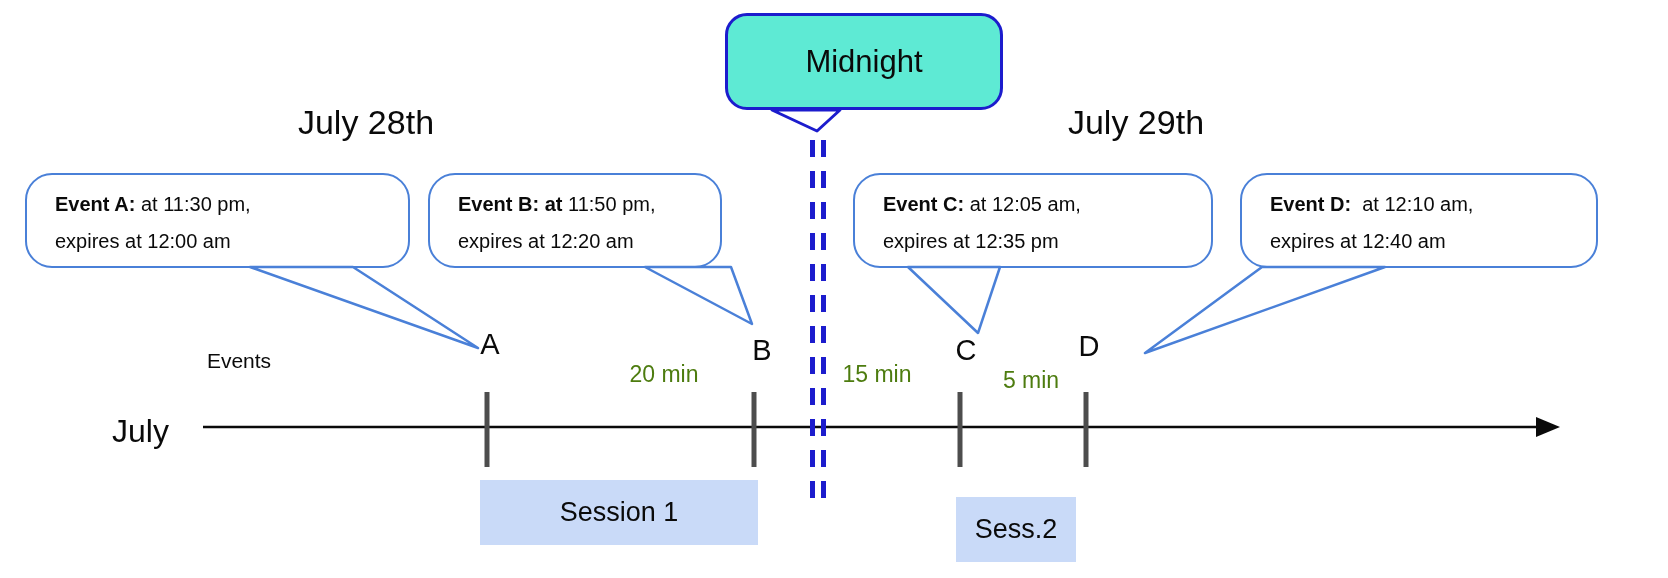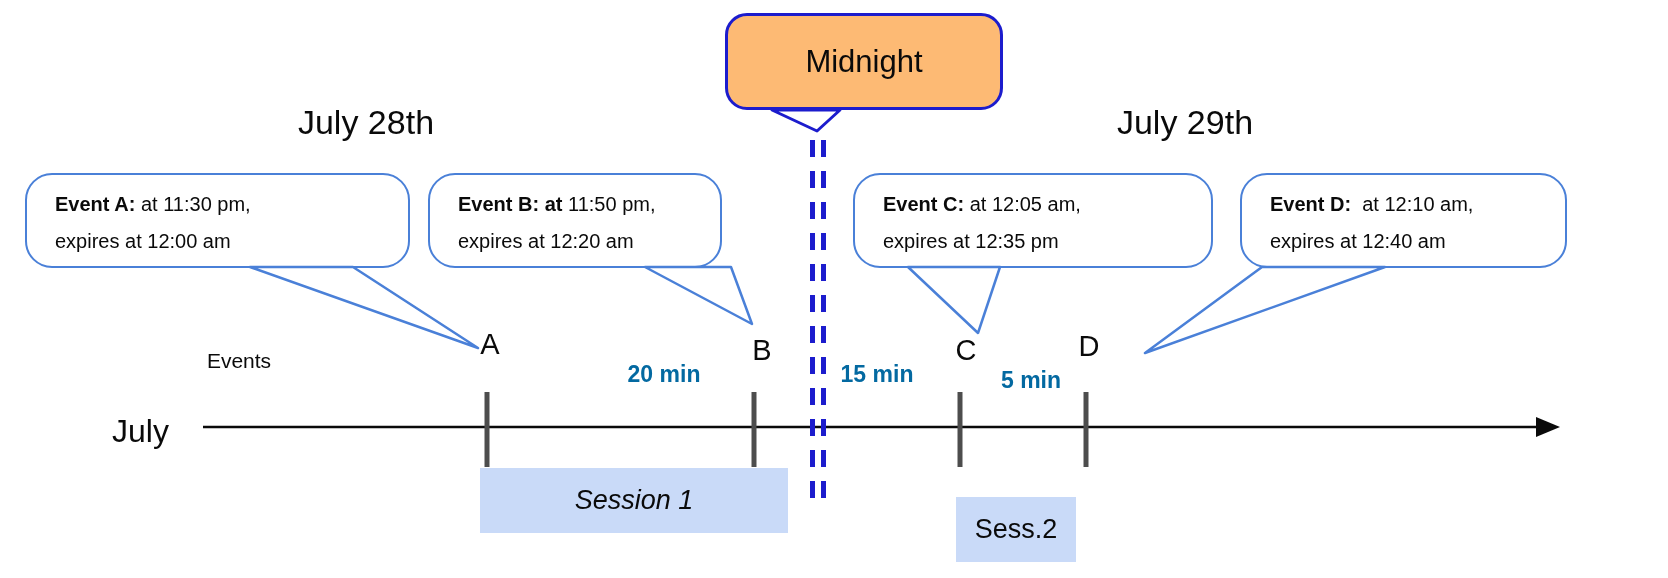--- a/index.html
+++ b/index.html
@@ -13,88 +13,88 @@
   .date-label{font-size:34px;white-space:nowrap;}
   
   .callout{
     position:absolute;background:#fff;border:2.5px solid var(--callout_border,#4a80d8);
     border-radius:27px;font-size:20px;line-height:37px;box-sizing:border-box;
     padding:11px 8px 0 28px;white-space:nowrap;
   }
   .callout .b{font-weight:bold;}
   .callout .rest,.callout .l2{white-space:pre-wrap;}
   .midnight{
-    position:absolute;background:#fdba74;border:3px solid var(--midnight_blue,#1c1ccd);
+    position:absolute;background:#5eead4;border:3px solid var(--midnight_blue,#1c1ccd);
     border-radius:22px;box-sizing:border-box;display:flex;align-items:center;justify-content:center;
     font-size:31px;
   }
   
   .axis-label{font-size:21px;white-space:nowrap;}
   .user-label{font-size:32px;white-space:nowrap;}
   .tick-label{font-size:29px;white-space:nowrap;}
-  .interval-label{font-size:23px;color:#0369a1;white-space:nowrap;font-weight:bold;}
+  .interval-label{font-size:23px;color:#4d7c0f;white-space:nowrap;}
   
   .session{
     position:absolute;background:var(--session_fill,#c9daf8);
     display:flex;align-items:center;justify-content:center;font-size:27px;box-sizing:border-box;
   }
   
   #overlay{position:absolute;left:0;top:0;pointer-events:none;}
   .tail{fill:#fff;stroke:var(--callout_border,#4a80d8);stroke-width:2.5;stroke-linejoin:round;}
   .tail-midnight{fill:#fff;stroke:var(--midnight_blue,#1c1ccd);stroke-width:3;stroke-linejoin:round;}
   .dash-line{stroke:var(--midnight_blue,#1c1ccd);stroke-width:5;stroke-dasharray:17 14;}
   .tick{stroke:var(--tick_gray,#4d4d4d);stroke-width:5;}
   .axis{stroke:#0a0a0a;stroke-width:2.5;}
   .arrowhead{fill:#0a0a0a;}
 </style>
 </head>
 <body>
 
 <div id="canvas">
 
   <div class="abs centerx date-label" style="left:366px;top:103px;">July 28th</div>
-  <div class="abs centerx date-label" style="left:1185px;top:103px;">July 29th</div>
+  <div class="abs centerx date-label" style="left:1136px;top:103px;">July 29th</div>
 
   <div class="midnight" style="left:725px;top:13px;width:278px;height:97px;">
     <span>Midnight</span>
   </div>
 
   <div class="callout" style="left:25px;top:173px;width:385px;height:95px;">
     <div class="l1"><span class="b">Event A:</span><span class="rest"> at 11:30 pm,</span></div>
     <div class="l2">expires at 12:00 am</div>
   </div>
 
   <div class="callout" style="left:428px;top:173px;width:294px;height:95px;">
     <div class="l1"><span class="b">Event B: at</span><span class="rest"> 11:50 pm,</span></div>
     <div class="l2">expires at 12:20 am</div>
   </div>
 
   <div class="callout" style="left:853px;top:173px;width:360px;height:95px;">
     <div class="l1"><span class="b">Event C:</span><span class="rest"> at 12:05 am,</span></div>
     <div class="l2">expires at 12:35 pm</div>
   </div>
 
-  <div class="callout" style="left:1240px;top:173px;width:327px;height:95px;">
+  <div class="callout" style="left:1240px;top:173px;width:358px;height:95px;">
     <div class="l1"><span class="b">Event D:</span><span class="rest">  at 12:10 am,</span></div>
     <div class="l2">expires at 12:40 am</div>
   </div>
 
   <div class="abs centerx axis-label" style="left:239px;top:349px;">Events</div>
   <div class="abs user-label" style="left:112px;top:413px;">July</div>
 
   <div class="abs centerx tick-label" style="left:490px;top:328px;">A</div>
   <div class="abs centerx tick-label" style="left:762px;top:334px;">B</div>
   <div class="abs centerx tick-label" style="left:966px;top:334px;">C</div>
   <div class="abs centerx tick-label" style="left:1089px;top:330px;">D</div>
 
   <div class="abs centerx interval-label" style="left:664px;top:361px;">20 min</div>
   <div class="abs centerx interval-label" style="left:877px;top:361px;">15 min</div>
   <div class="abs centerx interval-label" style="left:1031px;top:367px;">5 min</div>
 
-  <div class="session" style="left:480px;top:468px;width:308px;height:65px;font-style:italic;">
+  <div class="session" style="left:480px;top:480px;width:278px;height:65px;">
     <span>Session 1</span>
   </div>
   <div class="session" style="left:956px;top:497px;width:120px;height:65px;">
     <span>Sess.2</span>
   </div>
 
   <svg id="overlay" width="1668" height="578" viewBox="0 0 1668 578">
 
     <line class="axis" x1="203" y1="427" x2="1538" y2="427"></line>
     <polygon class="arrowhead" points="1536,417 1560,427 1536,437"></polygon>

